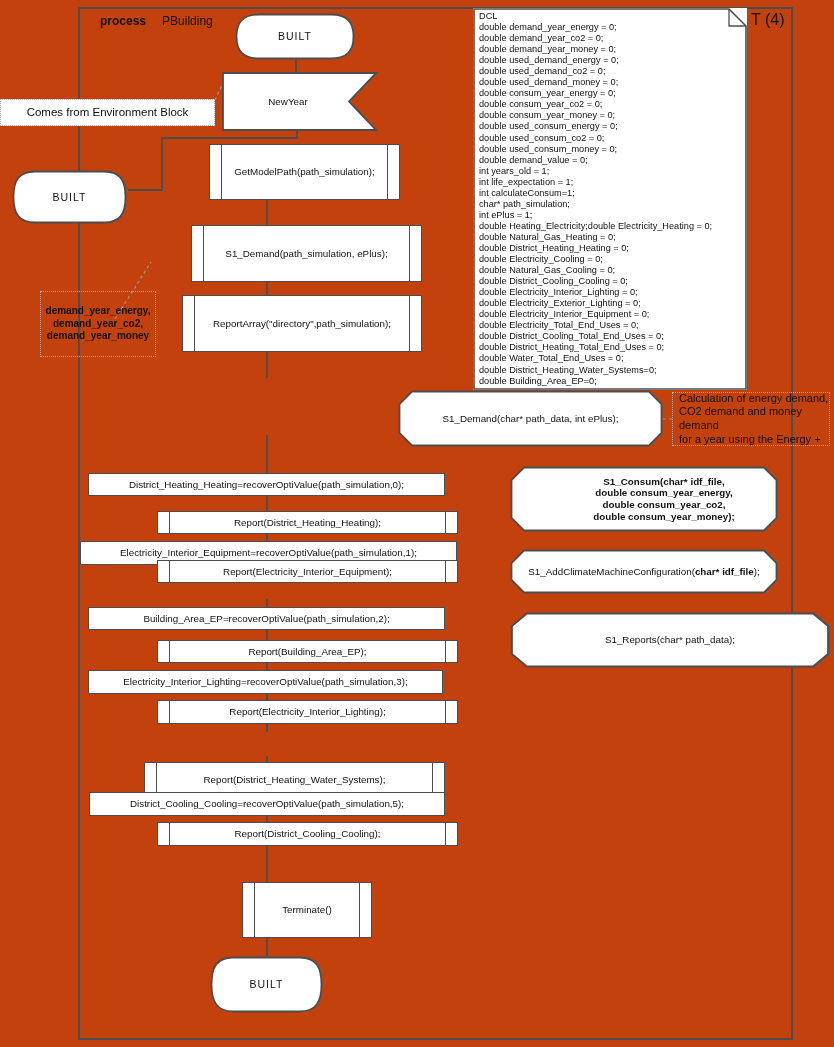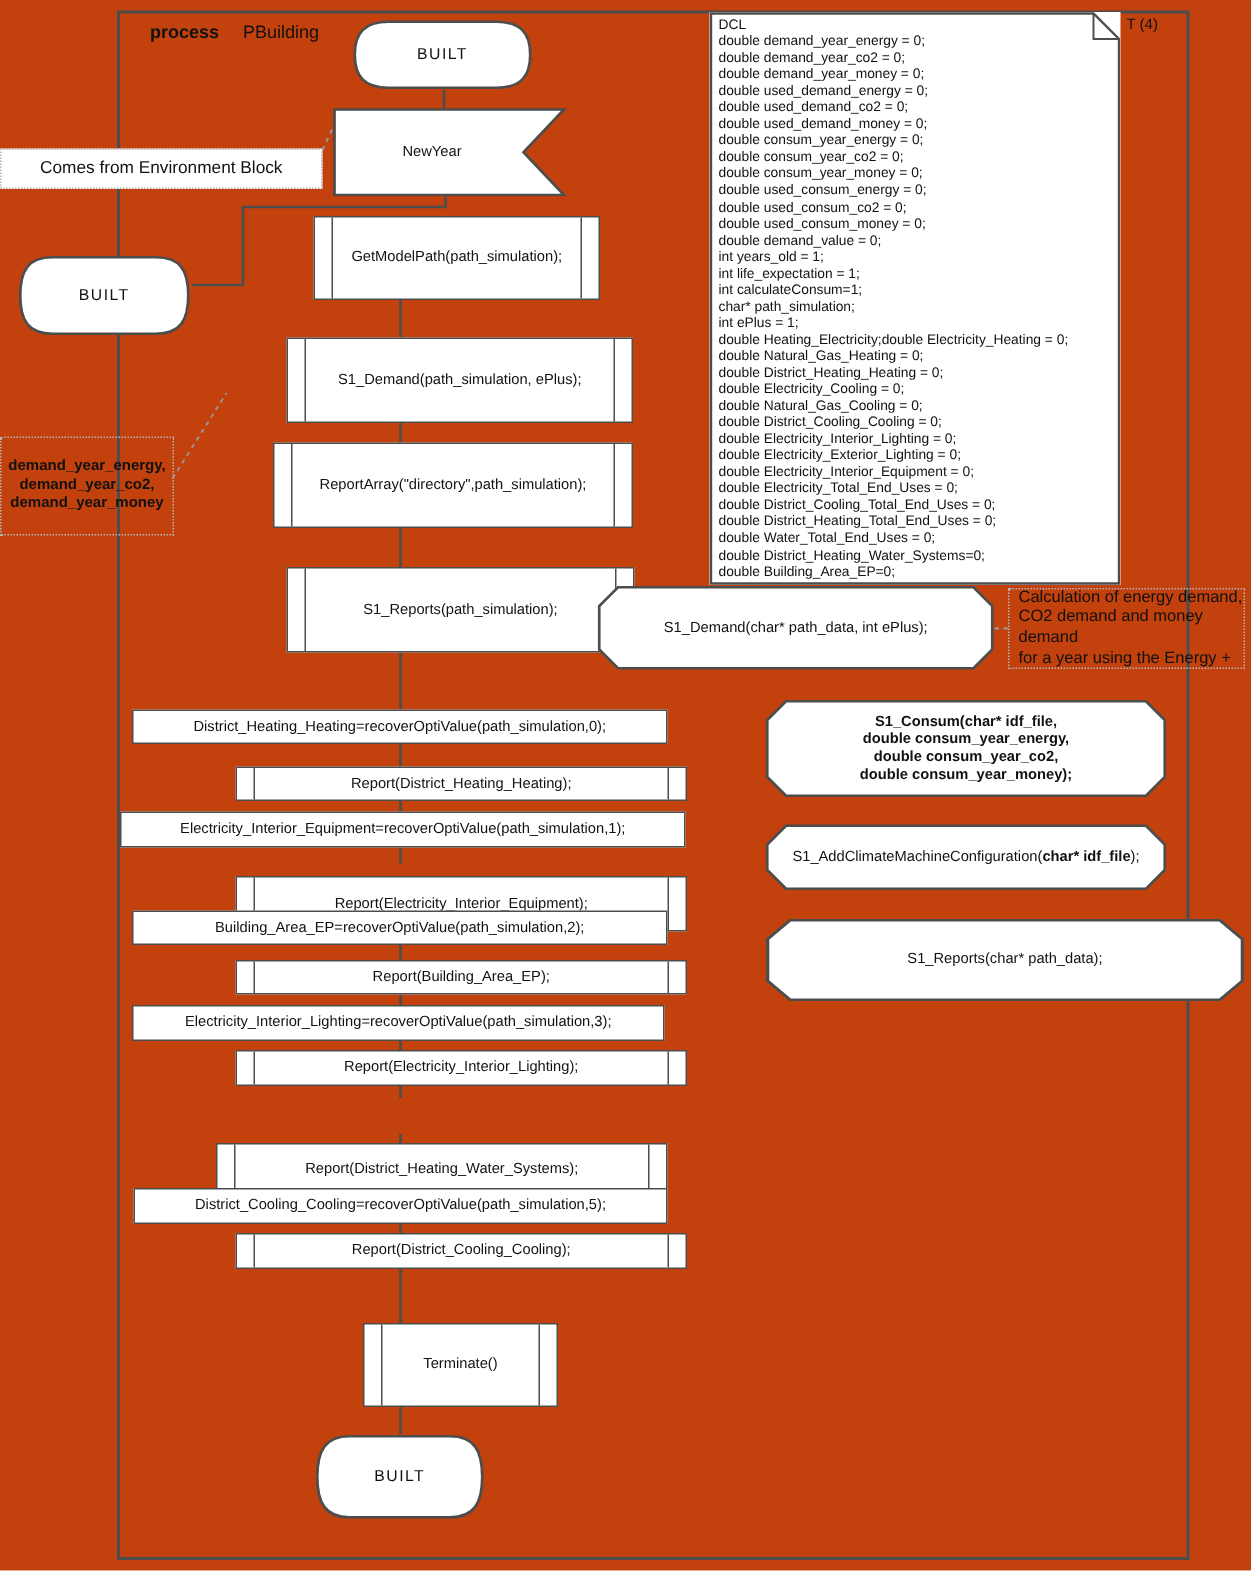--- a/index.html
+++ b/index.html
@@ -24,24 +24,24 @@
   .comment{position:absolute;box-sizing:border-box;z-index:3;
     border:1.2px dotted #b3b3b3;display:flex;align-items:center;justify-content:center;
     text-align:center;font-size:10px;line-height:1.25;}
   .opaque{background:#fff;}
   .transparent{background:transparent;}
   .prelines{white-space:pre-line;}
   .dcl{position:absolute;left:473px;top:8px;width:274px;height:382px;z-index:2;background:#fff;}
   .dcl svg{position:absolute;left:0;top:0;width:100%;height:100%;}
   .dcl .dcltext{position:absolute;left:6px;top:3px;right:4px;bottom:2px;
     font-size:9.2px;line-height:11.05px;white-space:pre;overflow:hidden;z-index:1;}
-  .ttag{position:absolute;left:751px;top:11px;font-size:10px;z-index:2;text-align:center;}
+  .ttag{position:absolute;left:751px;top:11px;font-size:16px;z-index:2;text-align:center;}
   .title{position:absolute;left:100px;top:14px;display:flex;gap:16px;font-size:12px;z-index:2;}
   .bold{font-weight:bold;}
-  .multibold{font-weight:bold;}
+  .multibold{font-weight:bold;margin-left:40px;}
 </style>
 </head>
 <body>
 
 <div class="canvas">
 
   <div class="frame"></div>
 
   <svg class="wires" viewBox="0 0 834 1047" xmlns="http://www.w3.org/2000/svg">
     <g stroke="#4d4d4d" stroke-width="1.8" fill="none">
@@ -153,23 +153,20 @@
   </div>
 
   <div class="comment transparent prelines multibold" style="left:0;top:291px;width:116px;height:66px;font-size:10px">demand_year_energy,
 demand_year_co2,
 demand_year_money</div>
 
   <div class="shape proc" style="left:142px;top:295px;width:240px;height:57px">
     <span>ReportArray("directory",path_simulation);</span>
   </div>
 
-  <div class="shape proc" style="left:151px;top:378px;width:232px;height:57px">
-    <span>S1_Reports(path_simulation);</span>
-  </div>
 
   <div class="shape svgshape" style="left:398px;top:390px;width:265px;height:57px">
     <svg viewBox="0 0 265 57" preserveAspectRatio="none">
       <path d="M14,1.5 L251,1.5 L263.5,14 L263.5,43 L251,55.5 L14,55.5 L1.5,43 L1.5,14 Z" fill="#fff" stroke="#4d4d4d" stroke-width="1.8"></path>
     </svg>
     <span class="lbl">S1_Demand(char* path_data, int ePlus);</span>
   </div>
 
   <div class="comment transparent prelines" style="left:672px;top:392px;width:158px;height:54px;font-size:11px;justify-content:flex-start;text-align:left;padding-left:6px">Calculation of energy demand,
 CO2 demand and money demand
@@ -202,21 +199,21 @@
   <div class="shape task" style="left:88px;top:473px;width:357px;height:23px">
     <span>District_Heating_Heating=recoverOptiValue(path_simulation,0);</span>
   </div>
   <div class="shape proc" style="left:117px;top:511px;width:301px;height:23px">
     <span>Report(District_Heating_Heating);</span>
   </div>
 
   <div class="shape task" style="left:80px;top:541px;width:377px;height:24px">
     <span>Electricity_Interior_Equipment=recoverOptiValue(path_simulation,1);</span>
   </div>
-  <div class="shape proc" style="left:117px;top:584px;width:301px;height:37px">
+  <div class="shape proc" style="left:117px;top:560px;width:301px;height:23px">
     <span>Report(Electricity_Interior_Equipment);</span>
   </div>
 
   <div class="shape task" style="left:88px;top:607px;width:357px;height:23px">
     <span>Building_Area_EP=recoverOptiValue(path_simulation,2);</span>
   </div>
   <div class="shape proc" style="left:117px;top:640px;width:301px;height:23px">
     <span>Report(Building_Area_EP);</span>
   </div>
 

